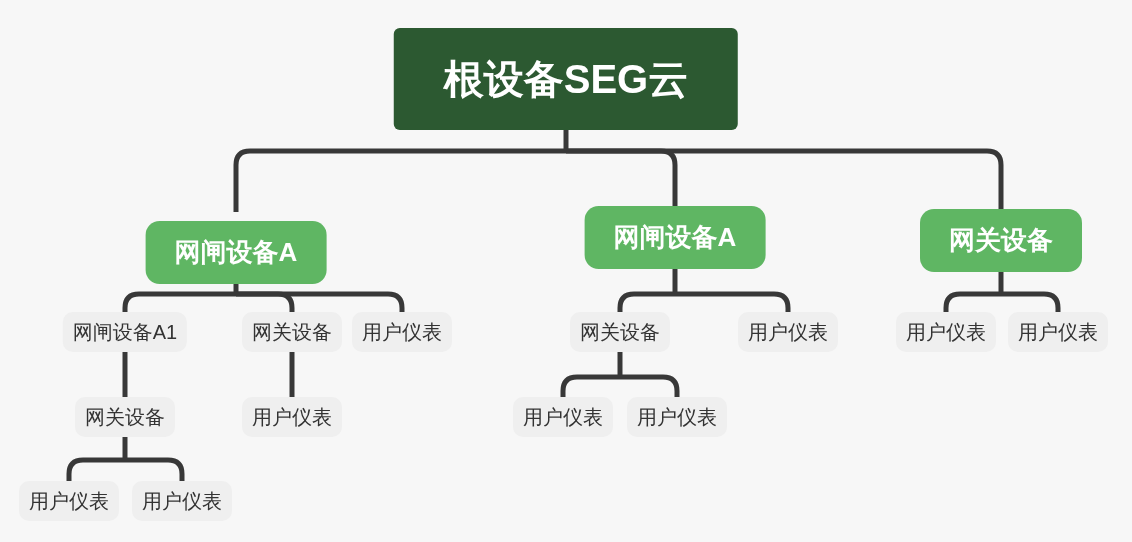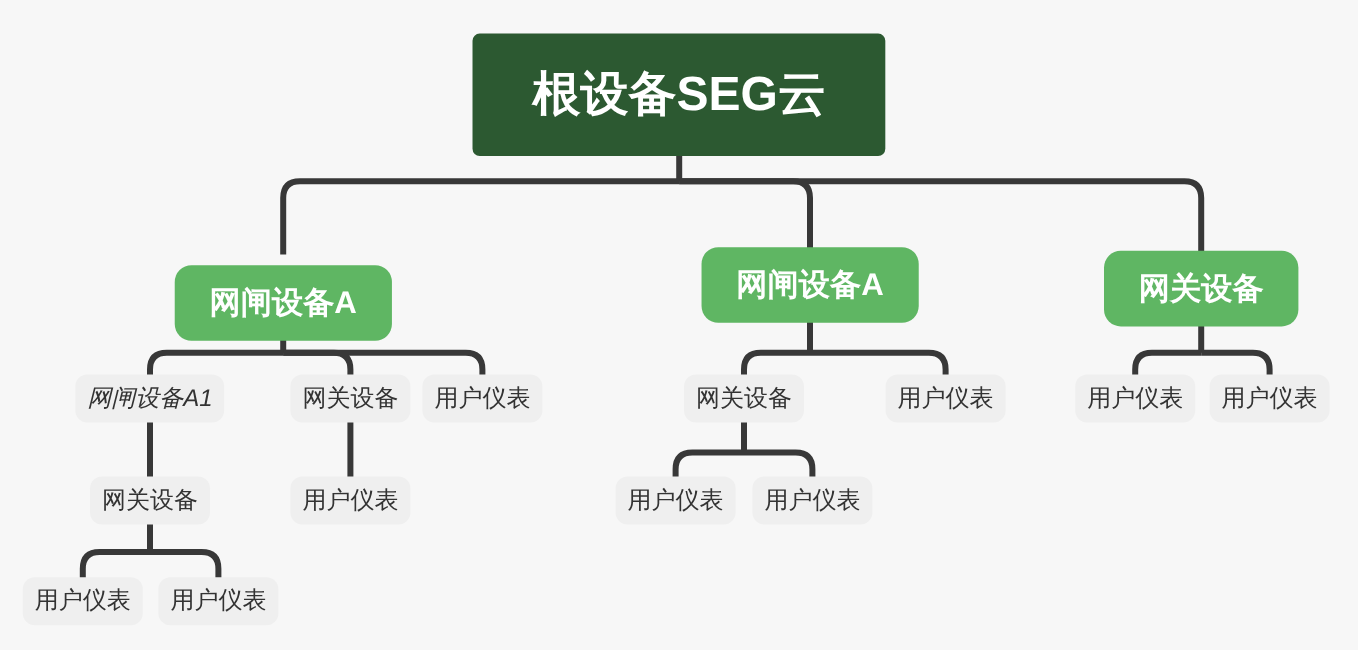--- a/index.html
+++ b/index.html
@@ -103,21 +103,21 @@
     <path d="M946 318 V308 Q946 294 960 294 H1001"></path>
     <path d="M1058 318 V308 Q1058 294 1044 294 H1001"></path>
   </svg>
 
   <div class="node root" style="left:566px; top:28px;">根设备SEG云</div>
 
   <div class="node branch" style="left:236px; top:221px;">网闸设备A</div>
   <div class="node branch" style="left:675px; top:206px;">网闸设备A</div>
   <div class="node branch" style="left:1001px; top:209px;">网关设备</div>
 
-  <div class="node leaf" style="left:125px; top:312px;font-style:italic;">网闸设备A1</div>
+  <div class="node leaf" style="left:125px; top:312px;">网闸设备A1</div>
   <div class="node leaf" style="left:292px; top:312px;">网关设备</div>
   <div class="node leaf" style="left:402px; top:312px;">用户仪表</div>
 
   <div class="node leaf" style="left:125px; top:397px;">网关设备</div>
 
   <div class="node leaf" style="left:69px; top:481px;">用户仪表</div>
   <div class="node leaf" style="left:182px; top:481px;">用户仪表</div>
 
   <div class="node leaf" style="left:292px; top:397px;">用户仪表</div>
 

